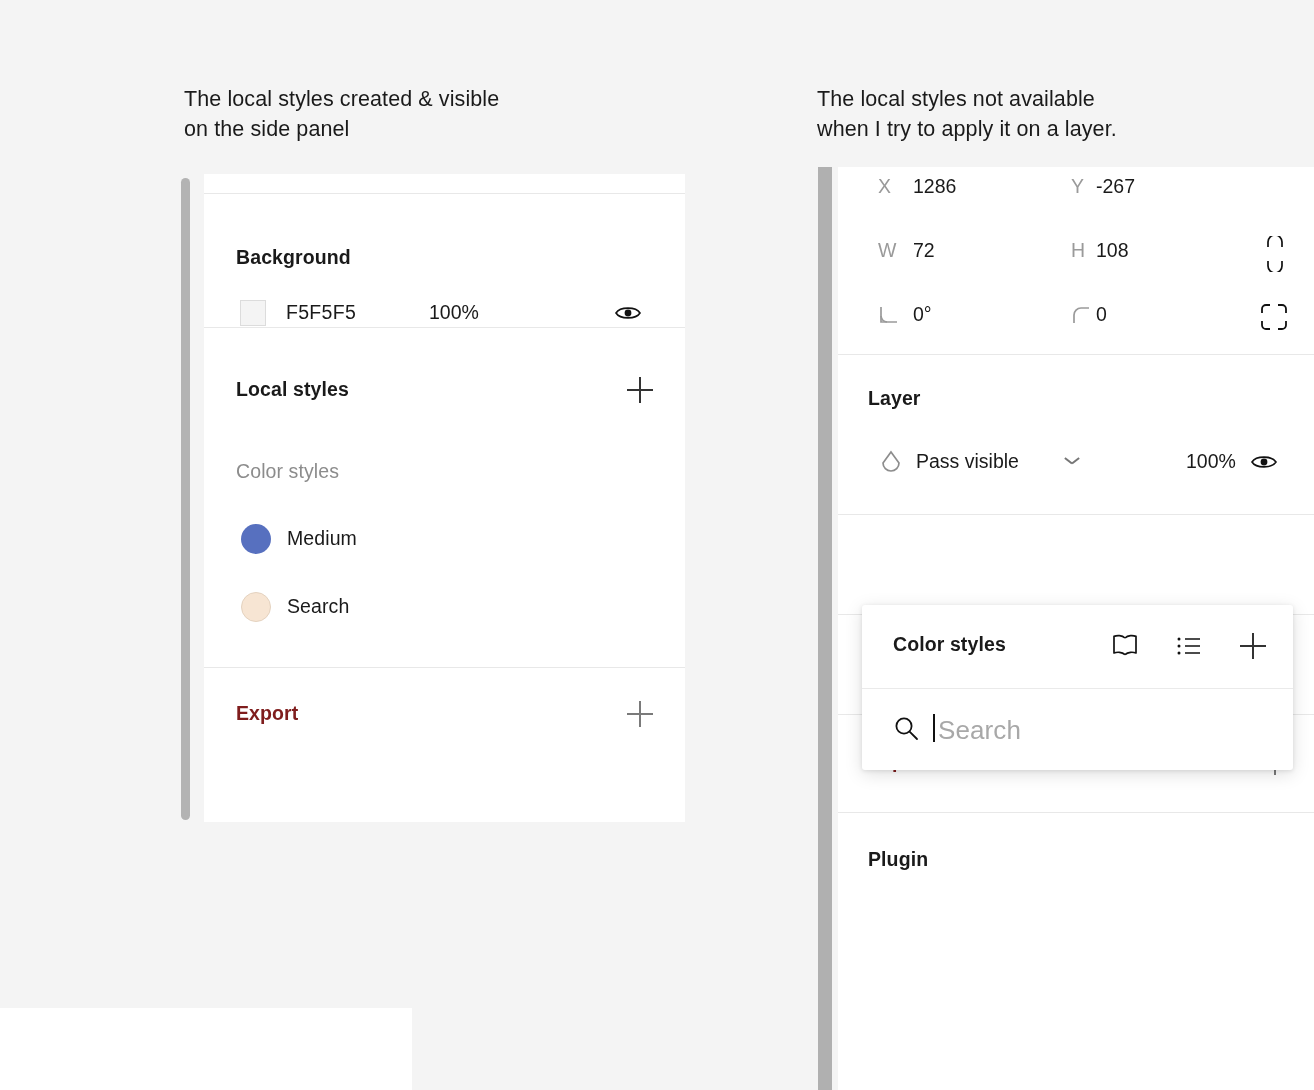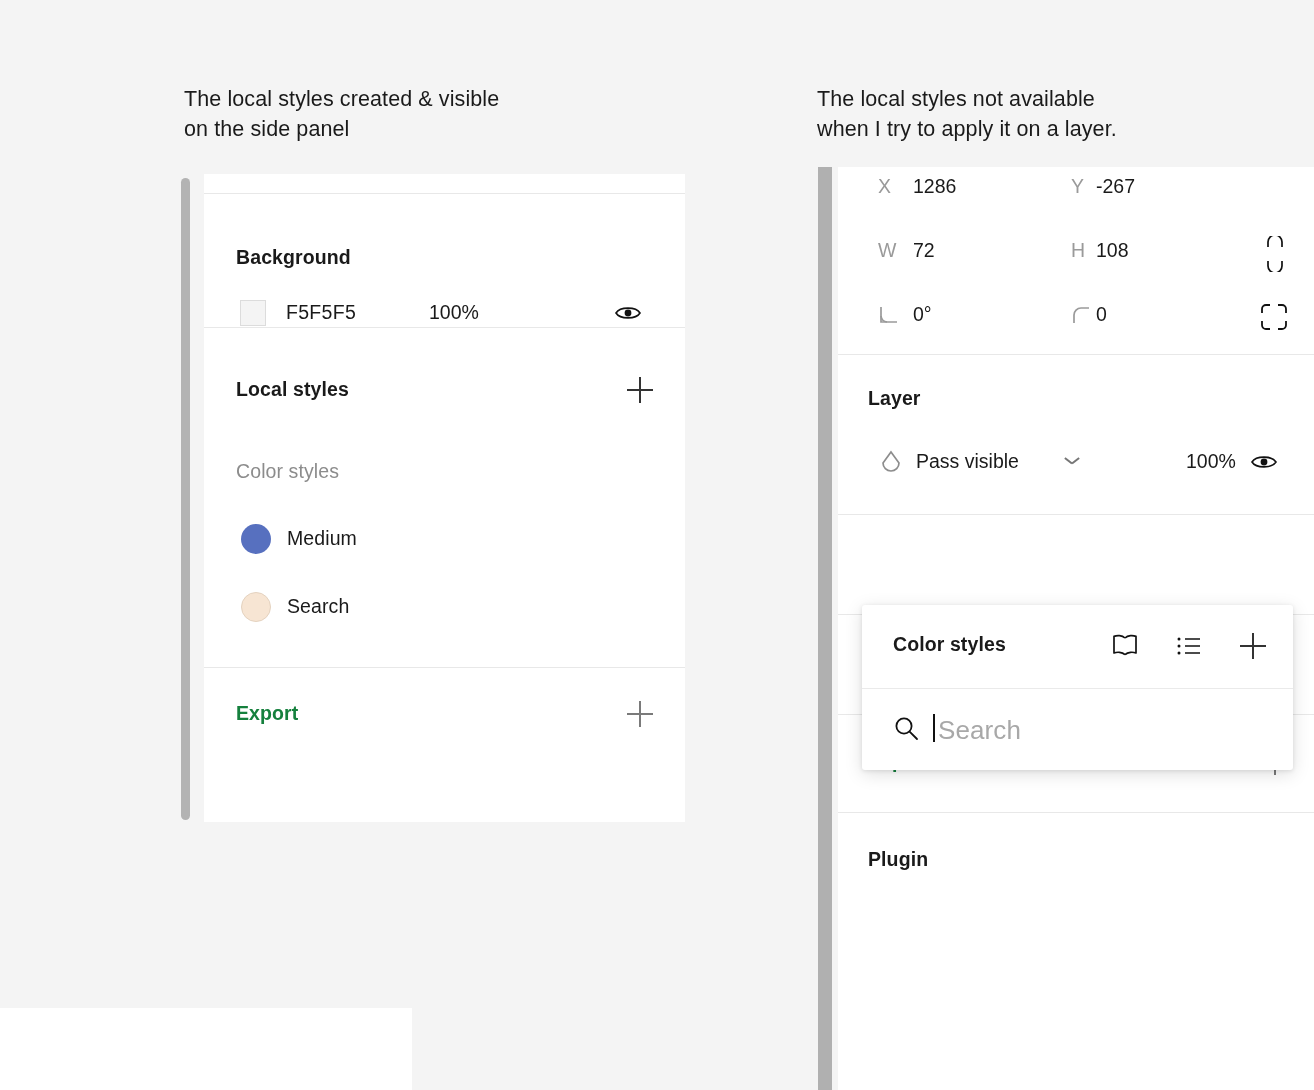--- a/index.html
+++ b/index.html
@@ -57,21 +57,21 @@
     border-bottom: 1px solid #e8e8e8;
     position: relative;
   }
 
   .sec-title {
     font-size: 19.5px;
     font-weight: bold;
     color: #1a1a1a;
     letter-spacing: 0.1px;
   }
-  .sec-title.muted { color: #15803d; }
+  .sec-title.muted { color: #7f1d1d; }
 
   .plus-icon {
     position: absolute;
     width: 26px;
     height: 26px;
   }
   .plus-icon::before,
   .plus-icon::after {
     content: "";
     position: absolute;

